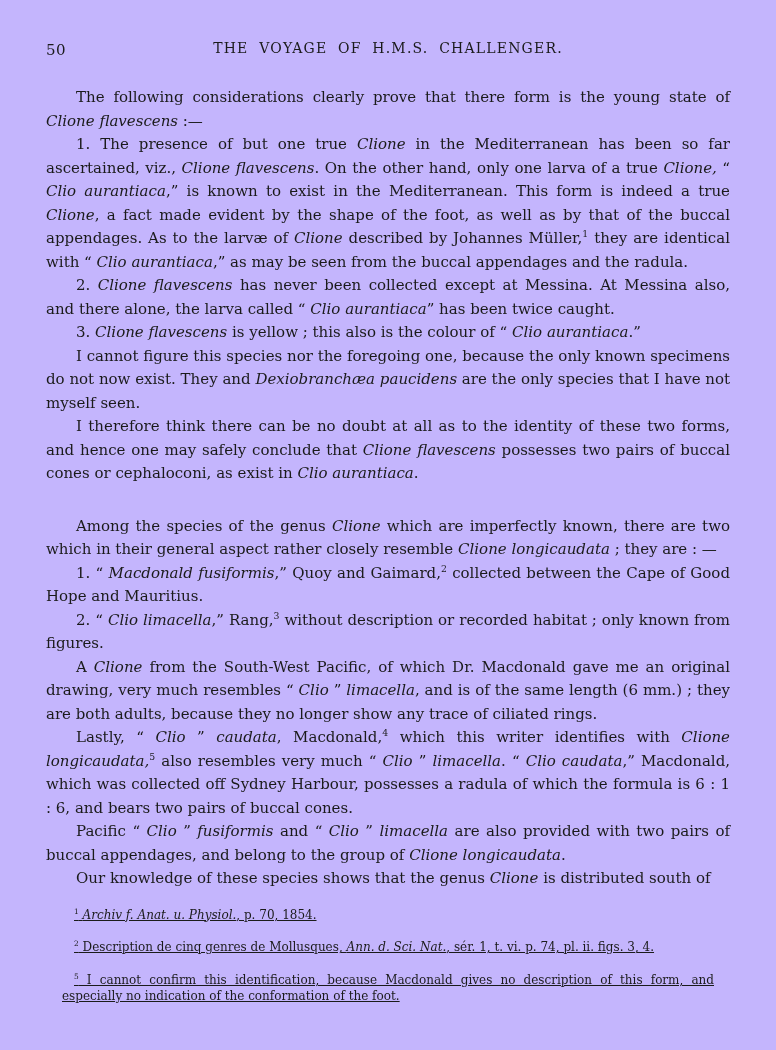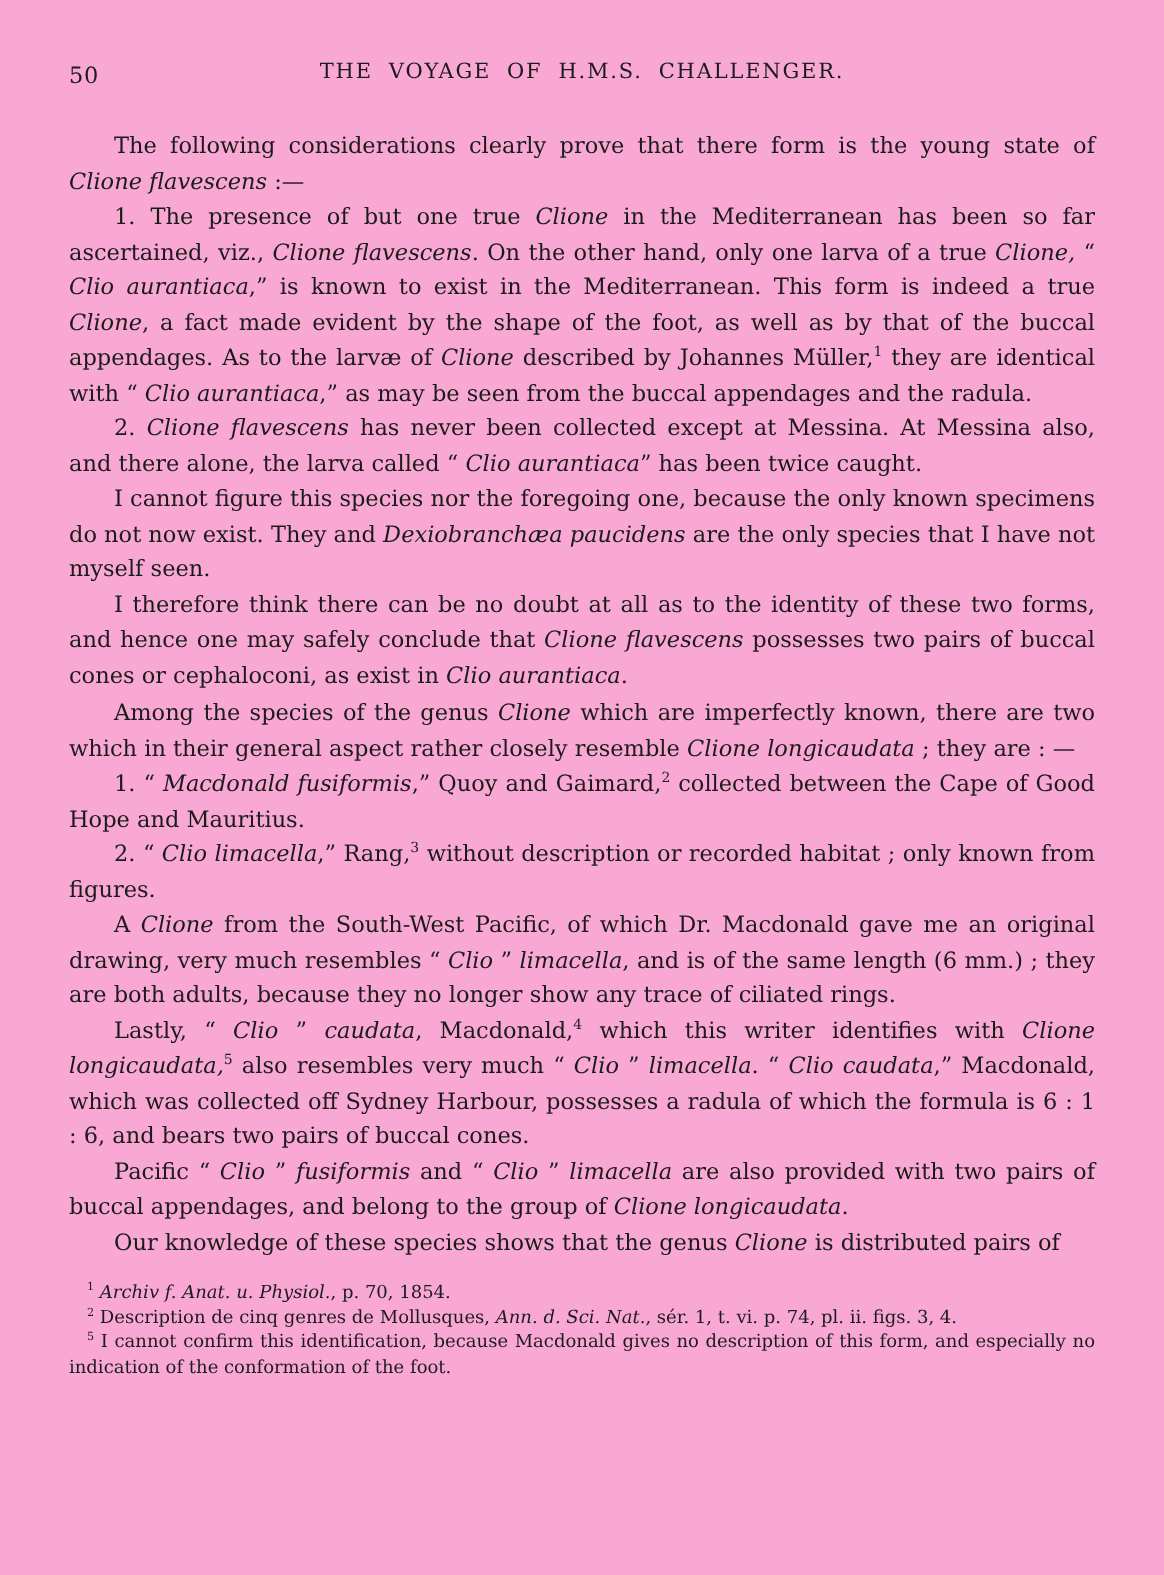--- a/index.html
+++ b/index.html
@@ -1,71 +1,73 @@
 <!DOCTYPE html>
 <html><head>
 <meta charset="utf-8">
 <style>
   html,body{margin:0;padding:0;background:#ffffff;}
   .page{
     position:relative;
     width:776px;height:1050px;
     box-sizing:border-box;
     padding:40px 46px 0 46px;
-    background:#f9a8d4;
+    background:#c4b5fd;
     font-family:"DejaVu Serif", serif;
     color:#1b1b1b;
     overflow:hidden;
   }
   .header{position:relative;height:20px;margin-bottom:26px;}
   .page-num{position:absolute;left:0;top:1px;font-size:15px;letter-spacing:.5px;}
   .running-title{
     text-align:center;font-size:14px;letter-spacing:1.2px;word-spacing:5px;
   }
   .bodytext p{
     margin:0;
     font-size:15px;
     line-height:23.5px;
     text-align:justify;
     text-indent:30px;
   }
-  .bodytext p.section-gap{margin-top:2px;}
+  .bodytext p.section-gap{margin-top:29px;}
   .it{font-style:italic;}
   sup{font-size:.62em;line-height:0;vertical-align:super;letter-spacing:0;}
   .footnotes{margin-top:13px;}
   .footnotes p{
-    margin:0;
+    margin:16px;
     font-size:12px;
     line-height:16.5px;
     text-align:justify;
     text-indent:12px;
+    text-decoration:underline;
   }
 </style>
 </head>
 <body>
 
 <div class="page">
   <div class="header">
     <span class="page-num">50</span>
     <div class="running-title">THE VOYAGE OF H.M.S. CHALLENGER.</div>
   </div>
 
   <div class="bodytext">
     <p><span>The following considerations clearly prove that there form is the young state of </span><span class="it">Clione flavescens</span><span> :—</span></p>
     <p><span>1. The presence of but one true </span><span class="it">Clione</span><span> in the Mediterranean has been so far ascertained, viz., </span><span class="it">Clione flavescens</span><span>.  On the other hand, only one larva of a true </span><span class="it">Clione,</span><span> “ </span><span class="it">Clio aurantiaca</span><span>,” is known to exist in the Mediterranean.  This form is indeed a true </span><span class="it">Clione</span><span>, a fact made evident by the shape of the foot, as well as by that of the buccal appendages.  As to the larvæ of </span><span class="it">Clione</span><span> described by Johannes Müller,</span><sup>1</sup><span> they are identical with “ </span><span class="it">Clio aurantiaca</span><span>,” as may be seen from the buccal appendages and the radula.</span></p>
     <p><span>2. </span><span class="it">Clione flavescens</span><span> has never been collected except at Messina.  At Messina also, and there alone, the larva called “ </span><span class="it">Clio aurantiaca</span><span>” has been twice caught.</span></p>
+    <p><span>3. </span><span class="it">Clione flavescens</span><span> is yellow ; this also is the colour of “ </span><span class="it">Clio aurantiaca</span><span>.”</span></p>
     <p><span>I cannot figure this species nor the foregoing one, because the only known specimens do not now exist.  They and </span><span class="it">Dexiobranchæa paucidens</span><span> are the only species that I have not myself seen.</span></p>
     <p><span>I therefore think there can be no doubt at all as to the identity of these two forms, and hence one may safely conclude that </span><span class="it">Clione flavescens</span><span> possesses two pairs of buccal cones or cephaloconi, as exist in </span><span class="it">Clio aurantiaca</span><span>.</span></p>
     <p class="section-gap"><span>Among the species of the genus </span><span class="it">Clione</span><span> which are imperfectly known, there are two which in their general aspect rather closely resemble </span><span class="it">Clione longicaudata</span><span> ;  they are : —</span></p>
     <p><span>1. “ </span><span class="it">Macdonald fusiformis</span><span>,” Quoy and Gaimard,</span><sup>2</sup><span> collected between the Cape of Good Hope and Mauritius.</span></p>
     <p><span>2. “ </span><span class="it">Clio limacella</span><span>,” Rang,</span><sup>3</sup><span> without description or recorded habitat ; only known from figures.</span></p>
     <p><span>A </span><span class="it">Clione</span><span> from the South-West Pacific, of which Dr. Macdonald gave me an original drawing, very much resembles “ </span><span class="it">Clio</span><span> ” </span><span class="it">limacella</span><span>, and is of the same length (6 mm.) ; they are both adults, because they no longer show any trace of ciliated rings.</span></p>
     <p><span>Lastly, “ </span><span class="it">Clio</span><span> ” </span><span class="it">caudata</span><span>, Macdonald,</span><sup>4</sup><span> which this writer identifies with </span><span class="it">Clione longicaudata</span><span class="it">,</span><sup>5</sup><span> also resembles very much “ </span><span class="it">Clio</span><span> ” </span><span class="it">limacella</span><span>.  “ </span><span class="it">Clio caudata</span><span>,” Macdonald, which was collected off Sydney Harbour, possesses a radula of which the formula is 6 : 1 : 6, and bears two pairs of buccal cones.</span></p>
     <p><span>Pacific “ </span><span class="it">Clio</span><span> ” </span><span class="it">fusiformis</span><span> and “ </span><span class="it">Clio</span><span> ” </span><span class="it">limacella</span><span> are also provided with two pairs of buccal appendages, and belong to the group of </span><span class="it">Clione longicaudata</span><span>.</span></p>
-    <p><span>Our knowledge of these species shows that the genus </span><span class="it">Clione</span><span> is distributed pairs of</span></p>
+    <p><span>Our knowledge of these species shows that the genus </span><span class="it">Clione</span><span> is distributed south of</span></p>
   </div>
 
   <div class="footnotes">
     <p><sup>1</sup><span> </span><span class="it">Archiv f. Anat. u. Physiol.</span><span>, p. 70, 1854.</span></p>
     <p><sup>2</sup><span> Description de cinq genres de Mollusques, </span><span class="it">Ann. d. Sci. Nat.</span><span>, sér. 1, t. vi. p. 74, pl. ii. figs. 3, 4.</span></p>
     <p><sup>5</sup><span> I cannot confirm this identification, because Macdonald gives no description of this form, and especially no indication of the conformation of the foot.</span></p>
   </div>
 </div>
 
 </body></html>

